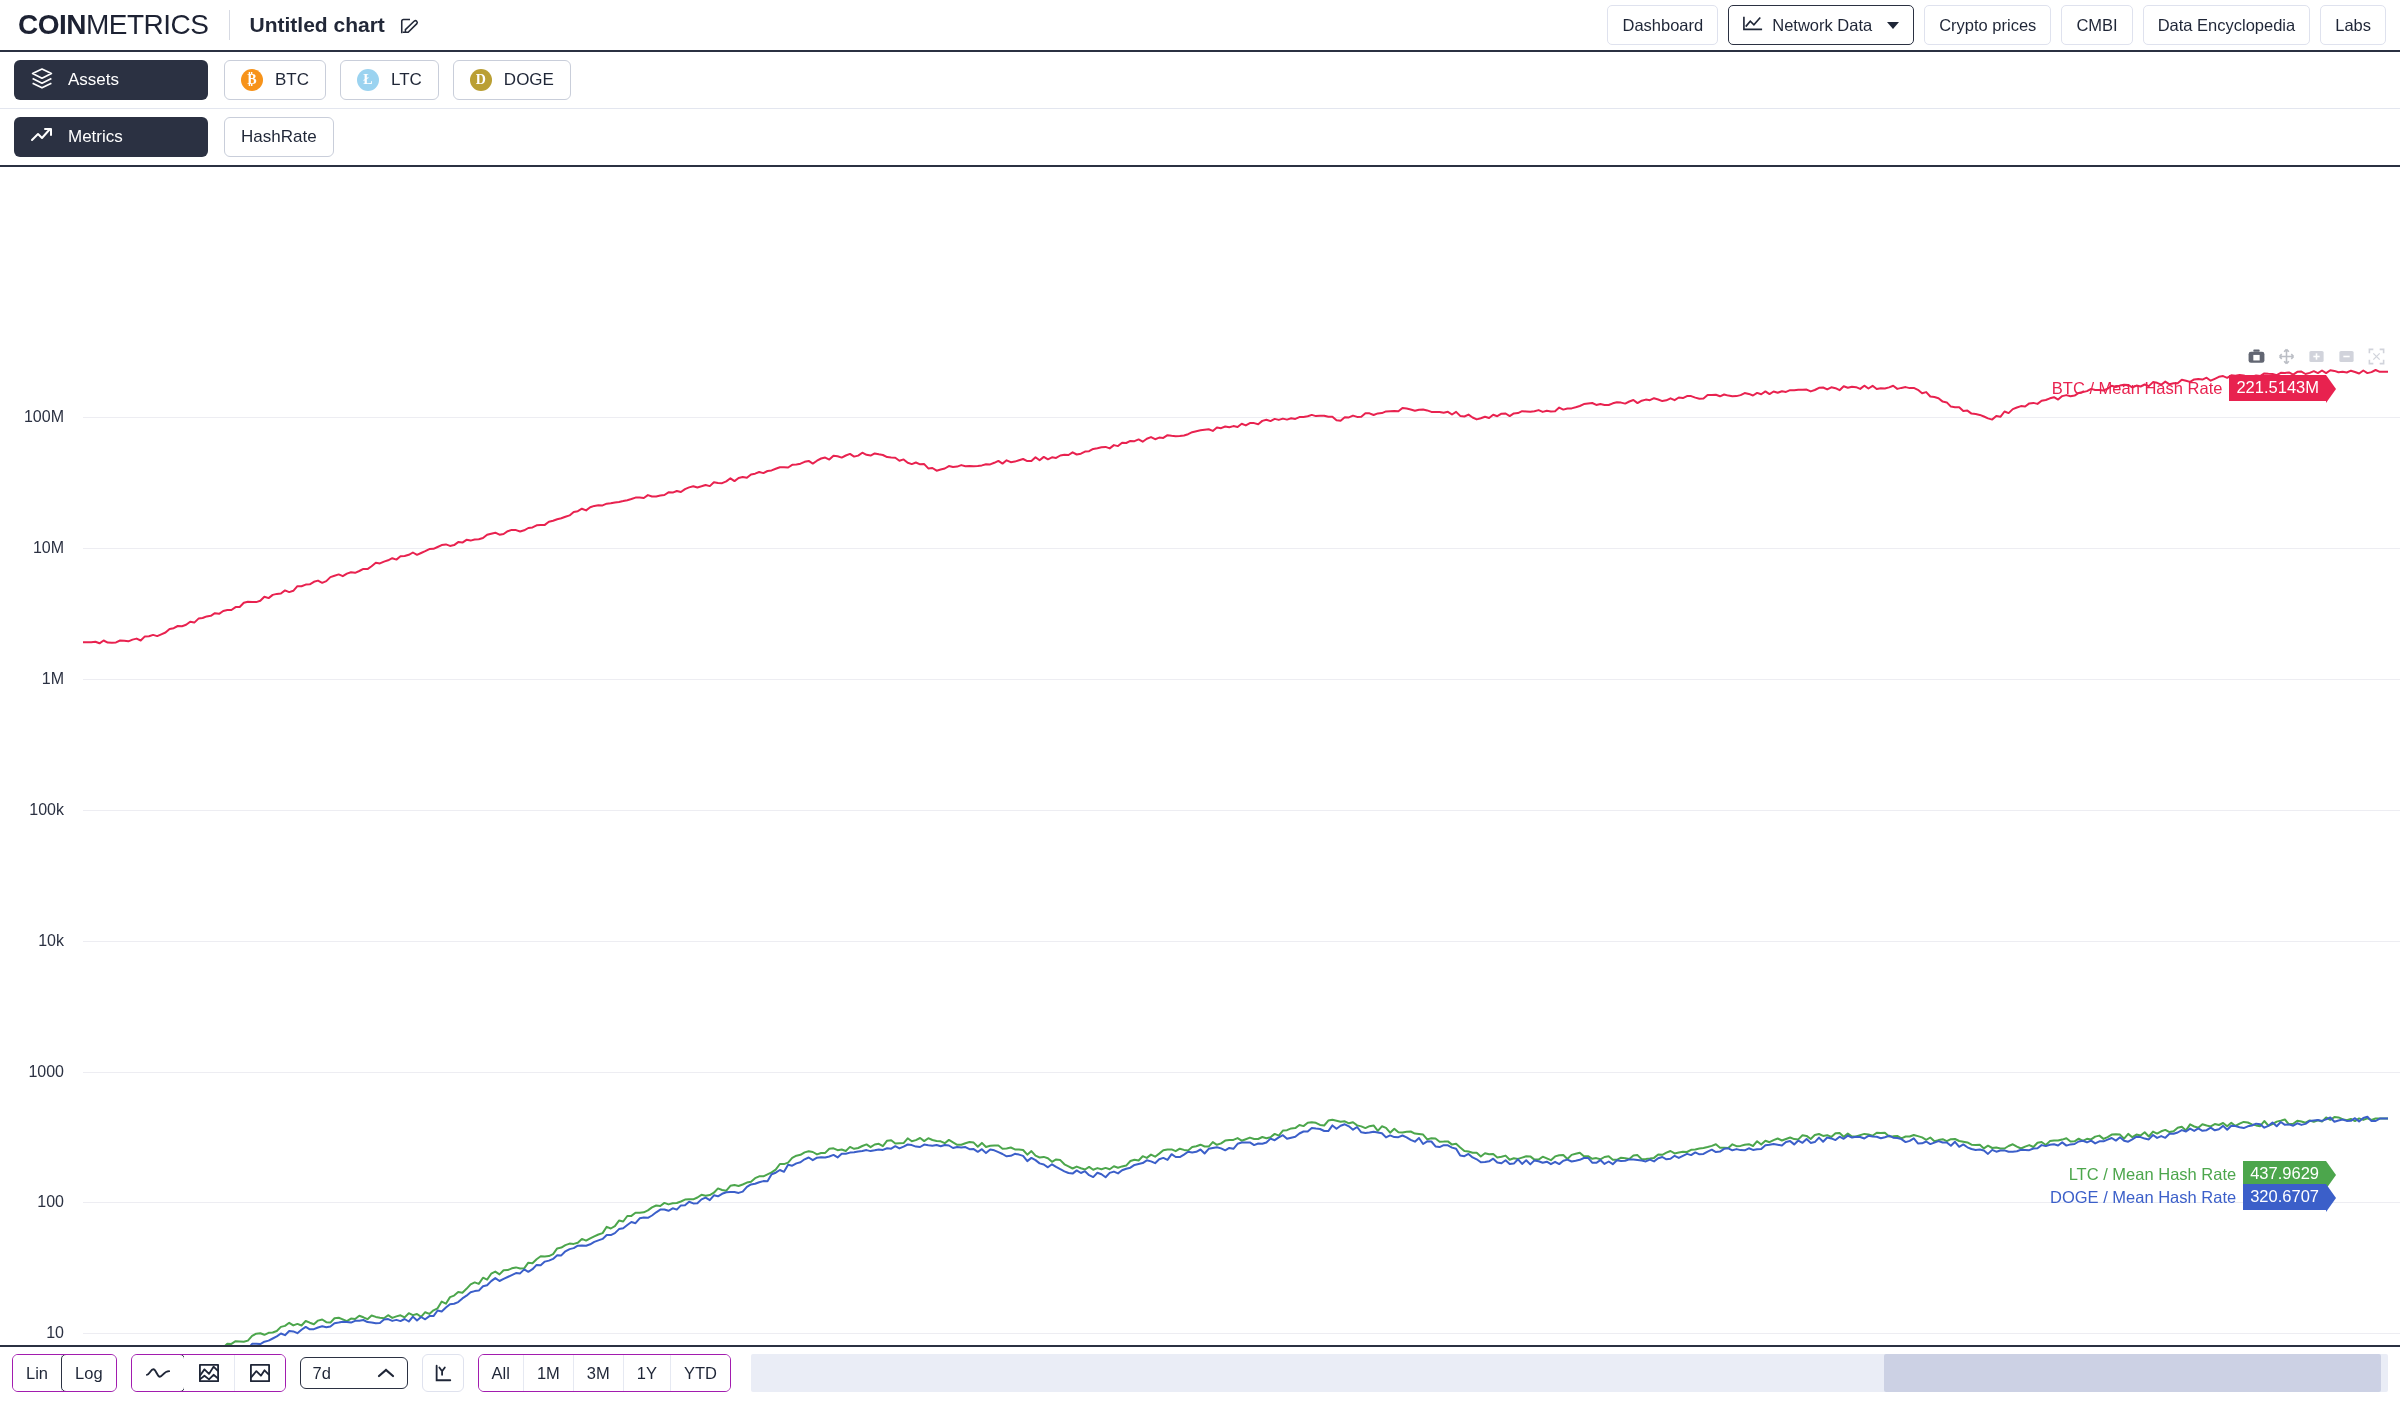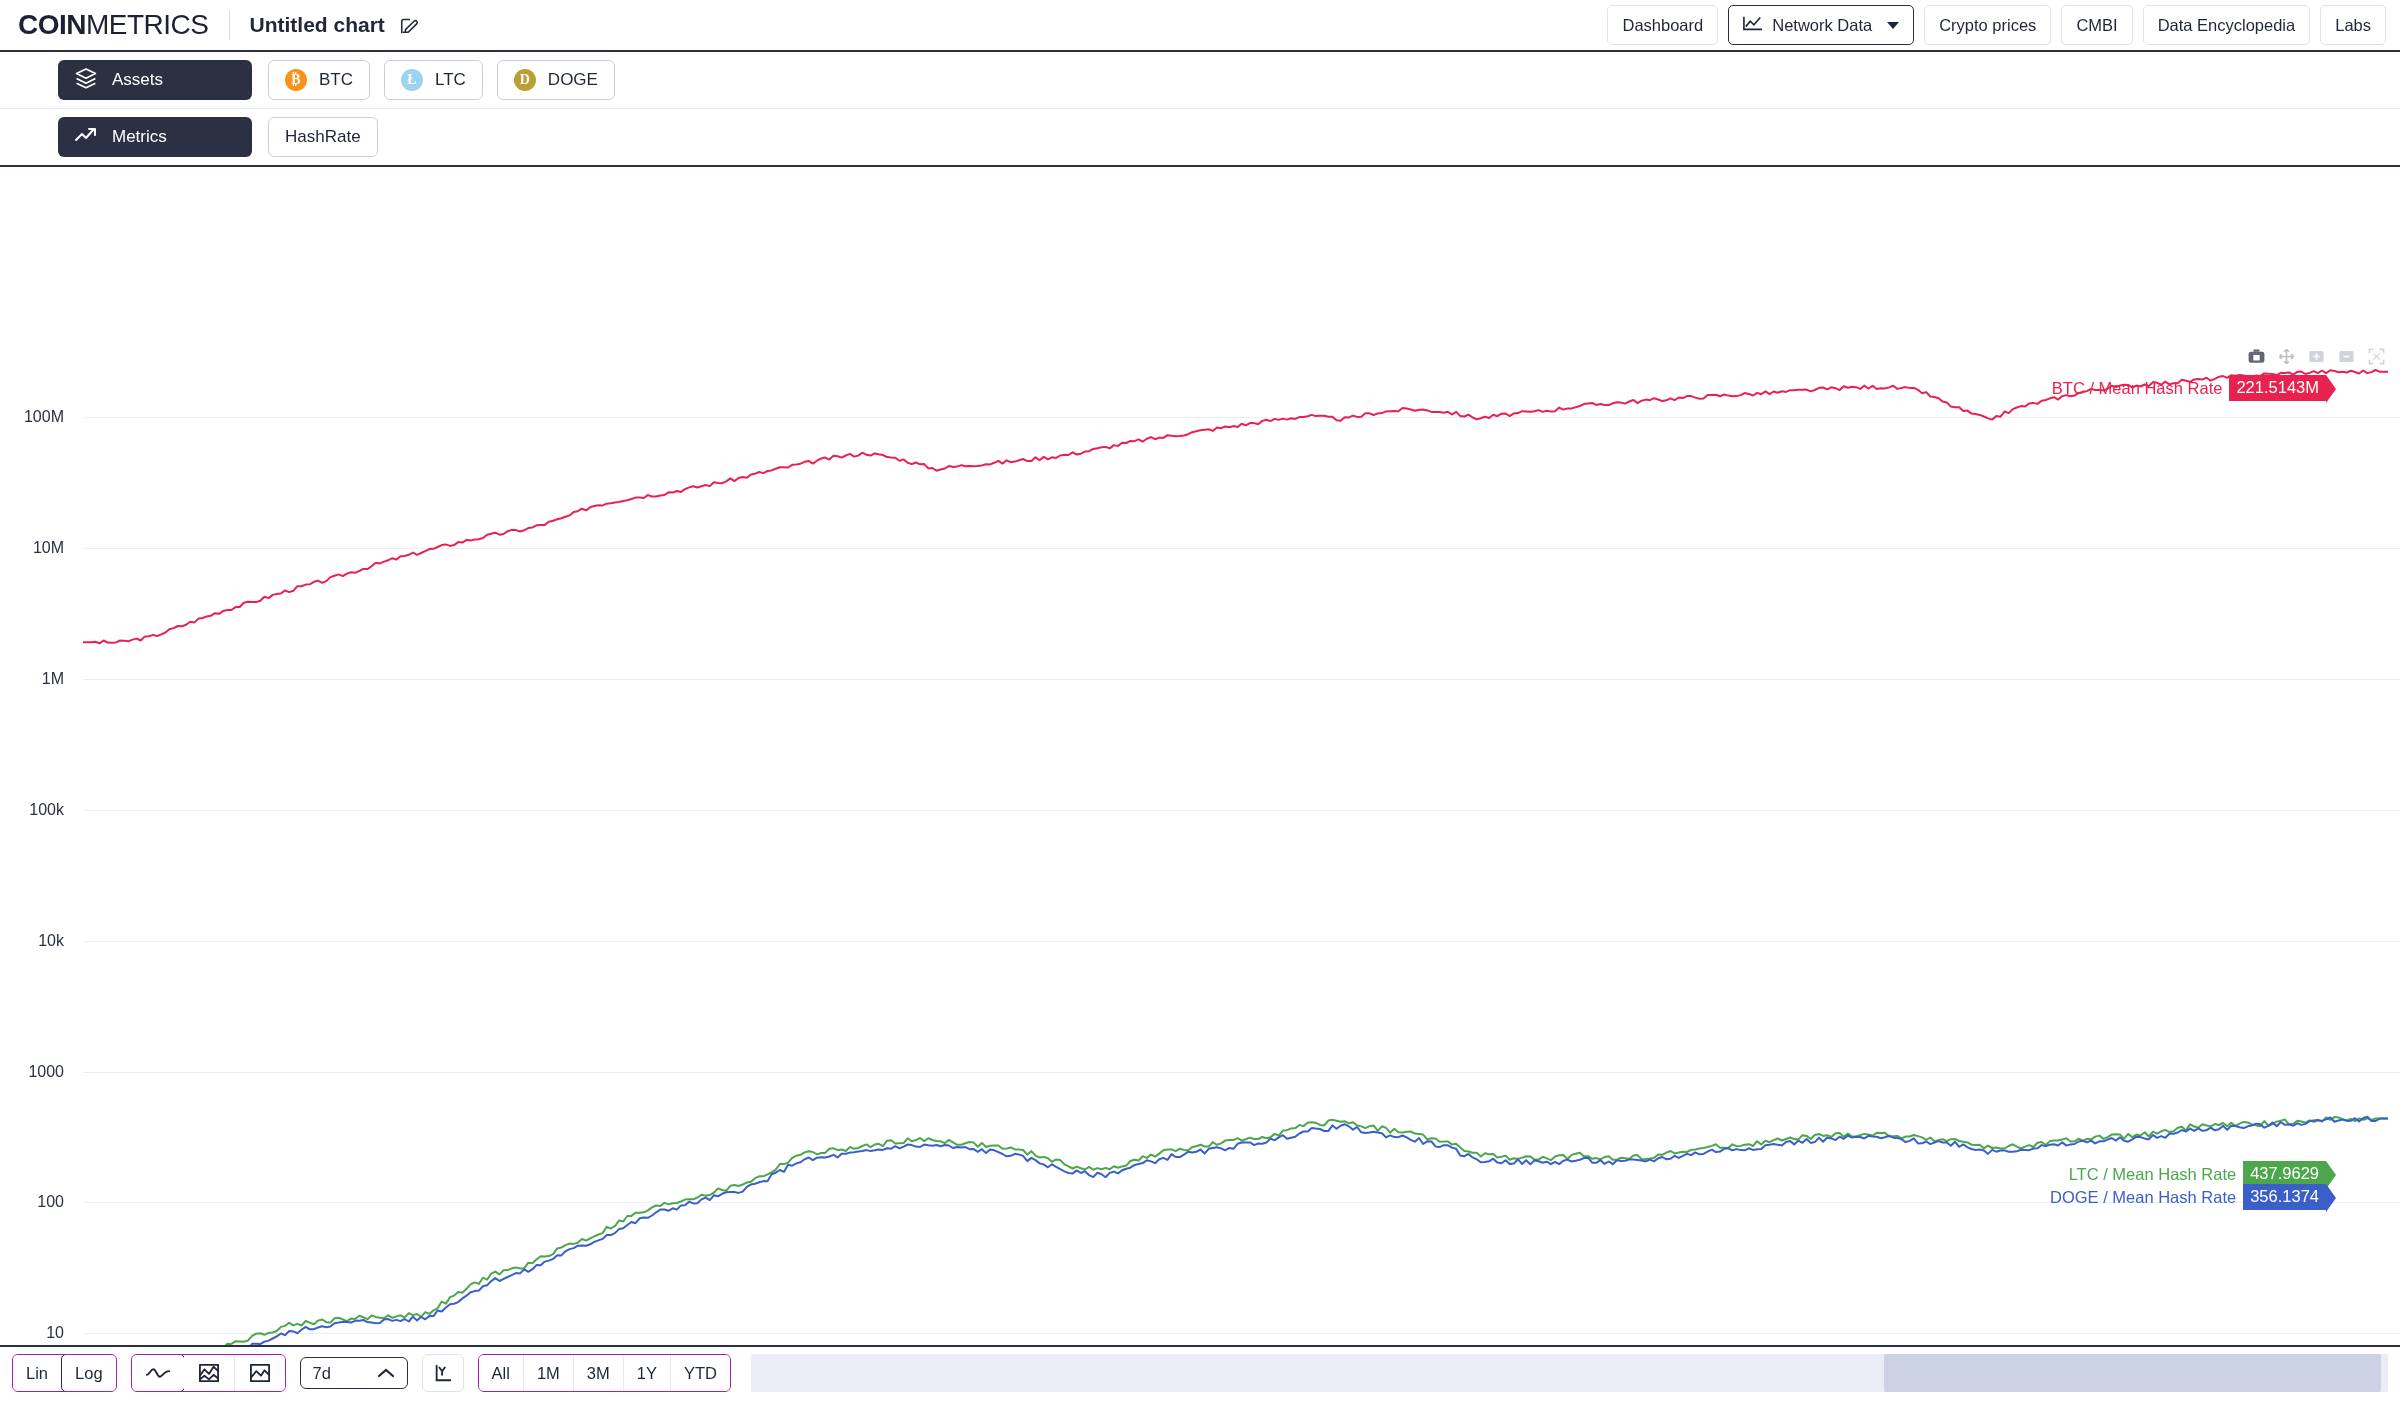--- a/index.html
+++ b/index.html
@@ -23,21 +23,21 @@
   .navbtn.active { border:1.5px solid #2b3142; }
   .caret { width:0;height:0;border-left:6px solid transparent;border-right:6px solid transparent;
            border-top:7px solid #1f2637; margin-left:6px;}
 
   
   .selrow { display:flex; align-items:center; padding:8px 0 8px 14px; gap:16px;
             border-bottom:1px solid #e3e6ef; background:#fff;}
   .selrow.metrics { border-bottom:2px solid #2b3142; }
   .catbtn { background:#2b3142; color:#fff; border-radius:6px; height:40px;
             width:194px; display:flex; align-items:center; gap:14px; padding:0 16px;
-            font-size:17px; cursor:pointer;margin-left:44px;}
+            font-size:17px; cursor:pointer;}
   .chips { display:flex; gap:14px; }
   .chip { border:1px solid #c9ceda; border-radius:6px; height:40px; background:#fff;
           display:flex; align-items:center; gap:12px; padding:0 16px;
           font-size:17px; color:#1f2637; cursor:pointer; white-space:nowrap;}
   .coin { width:22px;height:22px;border-radius:50%;display:flex;align-items:center;
           justify-content:center;color:#fff;font-size:14px;font-weight:bold;
           font-family:"Liberation Serif", serif;}
 
   
   .chartwrap { position:relative; width:2400px; height:1178px; background:#fff;
@@ -201,21 +201,21 @@
       <div class="serieslabel" style="top: 221px; right: 74px;">
         <span class="name" style="color: rgb(232, 34, 79);">BTC / Mean Hash Rate</span>
         <span class="tagbox" style="background: rgb(232, 34, 79);">221.5143M</span>
       </div>
       <div class="serieslabel" style="top: 1007px; right: 74px;">
         <span class="name" style="color: rgb(76, 166, 76);">LTC / Mean Hash Rate</span>
         <span class="tagbox" style="background: rgb(76, 166, 76);">437.9629</span>
       </div>
       <div class="serieslabel" style="top: 1030px; right: 74px;">
         <span class="name" style="color: rgb(59, 95, 201);">DOGE / Mean Hash Rate</span>
-        <span class="tagbox" style="background: rgb(59, 95, 201);">356.1374</span>
+        <span class="tagbox" style="background: rgb(59, 95, 201);">320.6707</span>
       </div>
     </div>
 
   <div class="cmtoolbar">
     <span class="ti on">
       <svg width="19" height="19" viewBox="0 0 24 24" fill="#3b4150">
           <rect x="2" y="6" width="20" height="14" rx="3"></rect>
           <rect x="8" y="10" width="8" height="7" fill="#fff"></rect>
           <rect x="8" y="3" width="8" height="3" rx="1"></rect>
         </svg>

